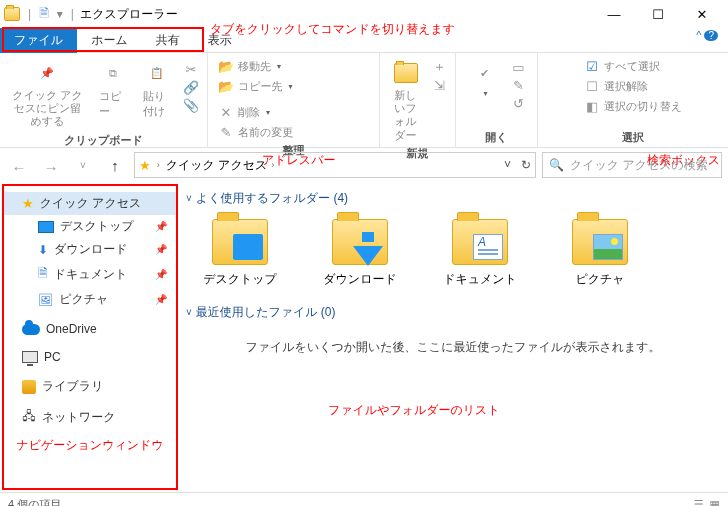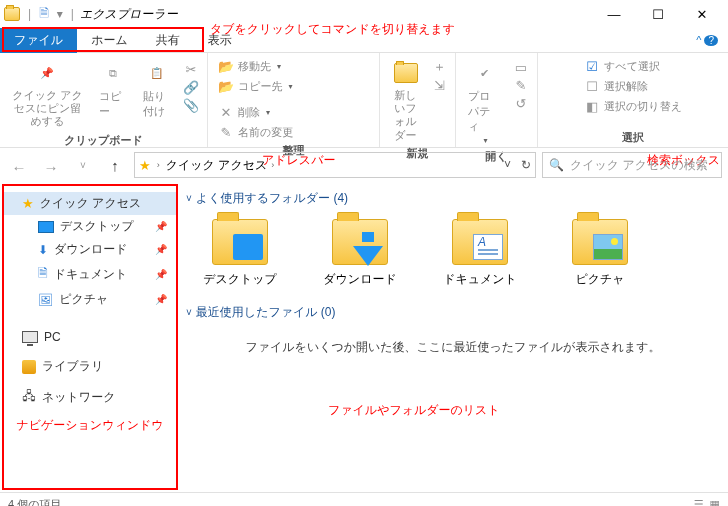--- a/index.html
+++ b/index.html
@@ -2,24 +2,24 @@
 <html><head>
 <meta charset="utf-8">
 <style>
   * { box-sizing: border-box; font-family: "Yu Gothic UI", "Meiryo", sans-serif; }
   body { margin: 0; background: #fff; width: 728px; height: 506px; position: relative; overflow: hidden; font-size: 12px; color: #000; }
   .titlebar { height: 28px; display: flex; align-items: center; padding: 0 4px; }
   .title-icons { display: flex; gap: 8px; align-items: center; }
   .folder-glyph { width: 16px; height: 14px; background: linear-gradient(#ffe9a6,#f7c94b); border:1px solid #d4a017; border-radius:2px; position:relative; }
   .folder-glyph::before { content:""; position:absolute; top:-3px; left:1px; width:6px; height:3px; background:#f7c94b; border:1px solid #d4a017; border-bottom:none; border-radius:1px 1px 0 0;}
   .ti-sep { color:#999; }
-  .title-text { margin-left: 6px; font-size: 12px; font-style: italic; }
+  .title-text { margin-left: 6px; font-size: 12px; }
   .win-controls { margin-left:auto; display:flex; }
   .win-btn { width:44px; height:28px; display:flex; align-items:center; justify-content:center; font-size:13px; }
-  .tabs-row { display:flex; align-items:center; height:25px; border-bottom:1px solid #e1e1e1; position:relative;}
+  .tabs-row { display:flex; align-items:flex-start; height:25px; border-bottom:1px solid #e1e1e1; position:relative;}
   .tab { padding:4px 14px; font-size:12px; color:#333; cursor:default; }
   .tab.active { background:#1979ca; color:#fff; }
   .tabs-box { position:absolute; left:2px; top:-1px; width:202px; height:25px; border:2px solid #ff0000; pointer-events:none;}
   .help-caret { margin-left:auto; color:#1979ca; padding:0 10px; font-size:11px;}
   .ribbon { height:95px; border-bottom:1px solid #e1e1e1; display:flex; }
   .rgroup { border-right:1px solid #e5e5e5; padding:4px 8px 2px 8px; display:flex; flex-direction:column; align-items:center; }
   .rgroup-body { display:flex; align-items:flex-start; gap:8px; flex:1;}
   .rgroup-label { font-size:11px; color:#555; text-align:center; padding-top:2px;font-weight:bold;}
   .rbtn { display:flex; flex-direction:column; align-items:center; font-size:11px; color:#888; gap:2px; padding:2px 4px;}
   .rbtn.small { flex-direction:row; gap:4px; font-size:11px; padding:1px 2px;}
@@ -168,21 +168,20 @@
         <span class="ricon sm">⇲</span>
       </div>
     </div>
     <div class="rgroup-label">新規</div>
   </div>
 
   <div class="rgroup" style="width:82px">
     <div class="rgroup-body">
       <div class="rbtn">
         <div class="ricon">✔</div>
-        <span>プロパティ</span>
           <span class="drop">▾</span>
       </div>
       <div class="rstack" style="margin-top:2px">
         <span class="ricon sm">▭</span>
         <span class="ricon sm">✎</span>
         <span class="ricon sm">↺</span>
       </div>
     </div>
     <div class="rgroup-label">開く</div>
   </div>
@@ -254,20 +253,24 @@
         <span style="color:#2a7bd4">🗎</span>
         <span>ドキュメント</span>
         <span class="pin">📌</span>
       </div>
     <div class="nav-item nav-sub">
         <span style="color:#2a7bd4">🖼</span>
         <span>ピクチャ</span>
         <span class="pin">📌</span>
       </div>
     <div style="height:8px"></div>
+    <div class="nav-item">
+        <span class="icon-cloud"></span>
+        <span>OneDrive</span>
+      </div>
     <div style="height:8px"></div>
     <div class="nav-item">
         <span class="icon-pc"></span>
         <span>PC</span>
       </div>
     <div style="height:8px"></div>
     <div class="nav-item">
         <span class="icon-lib"></span>
         <span>ライブラリ</span>
       </div>

